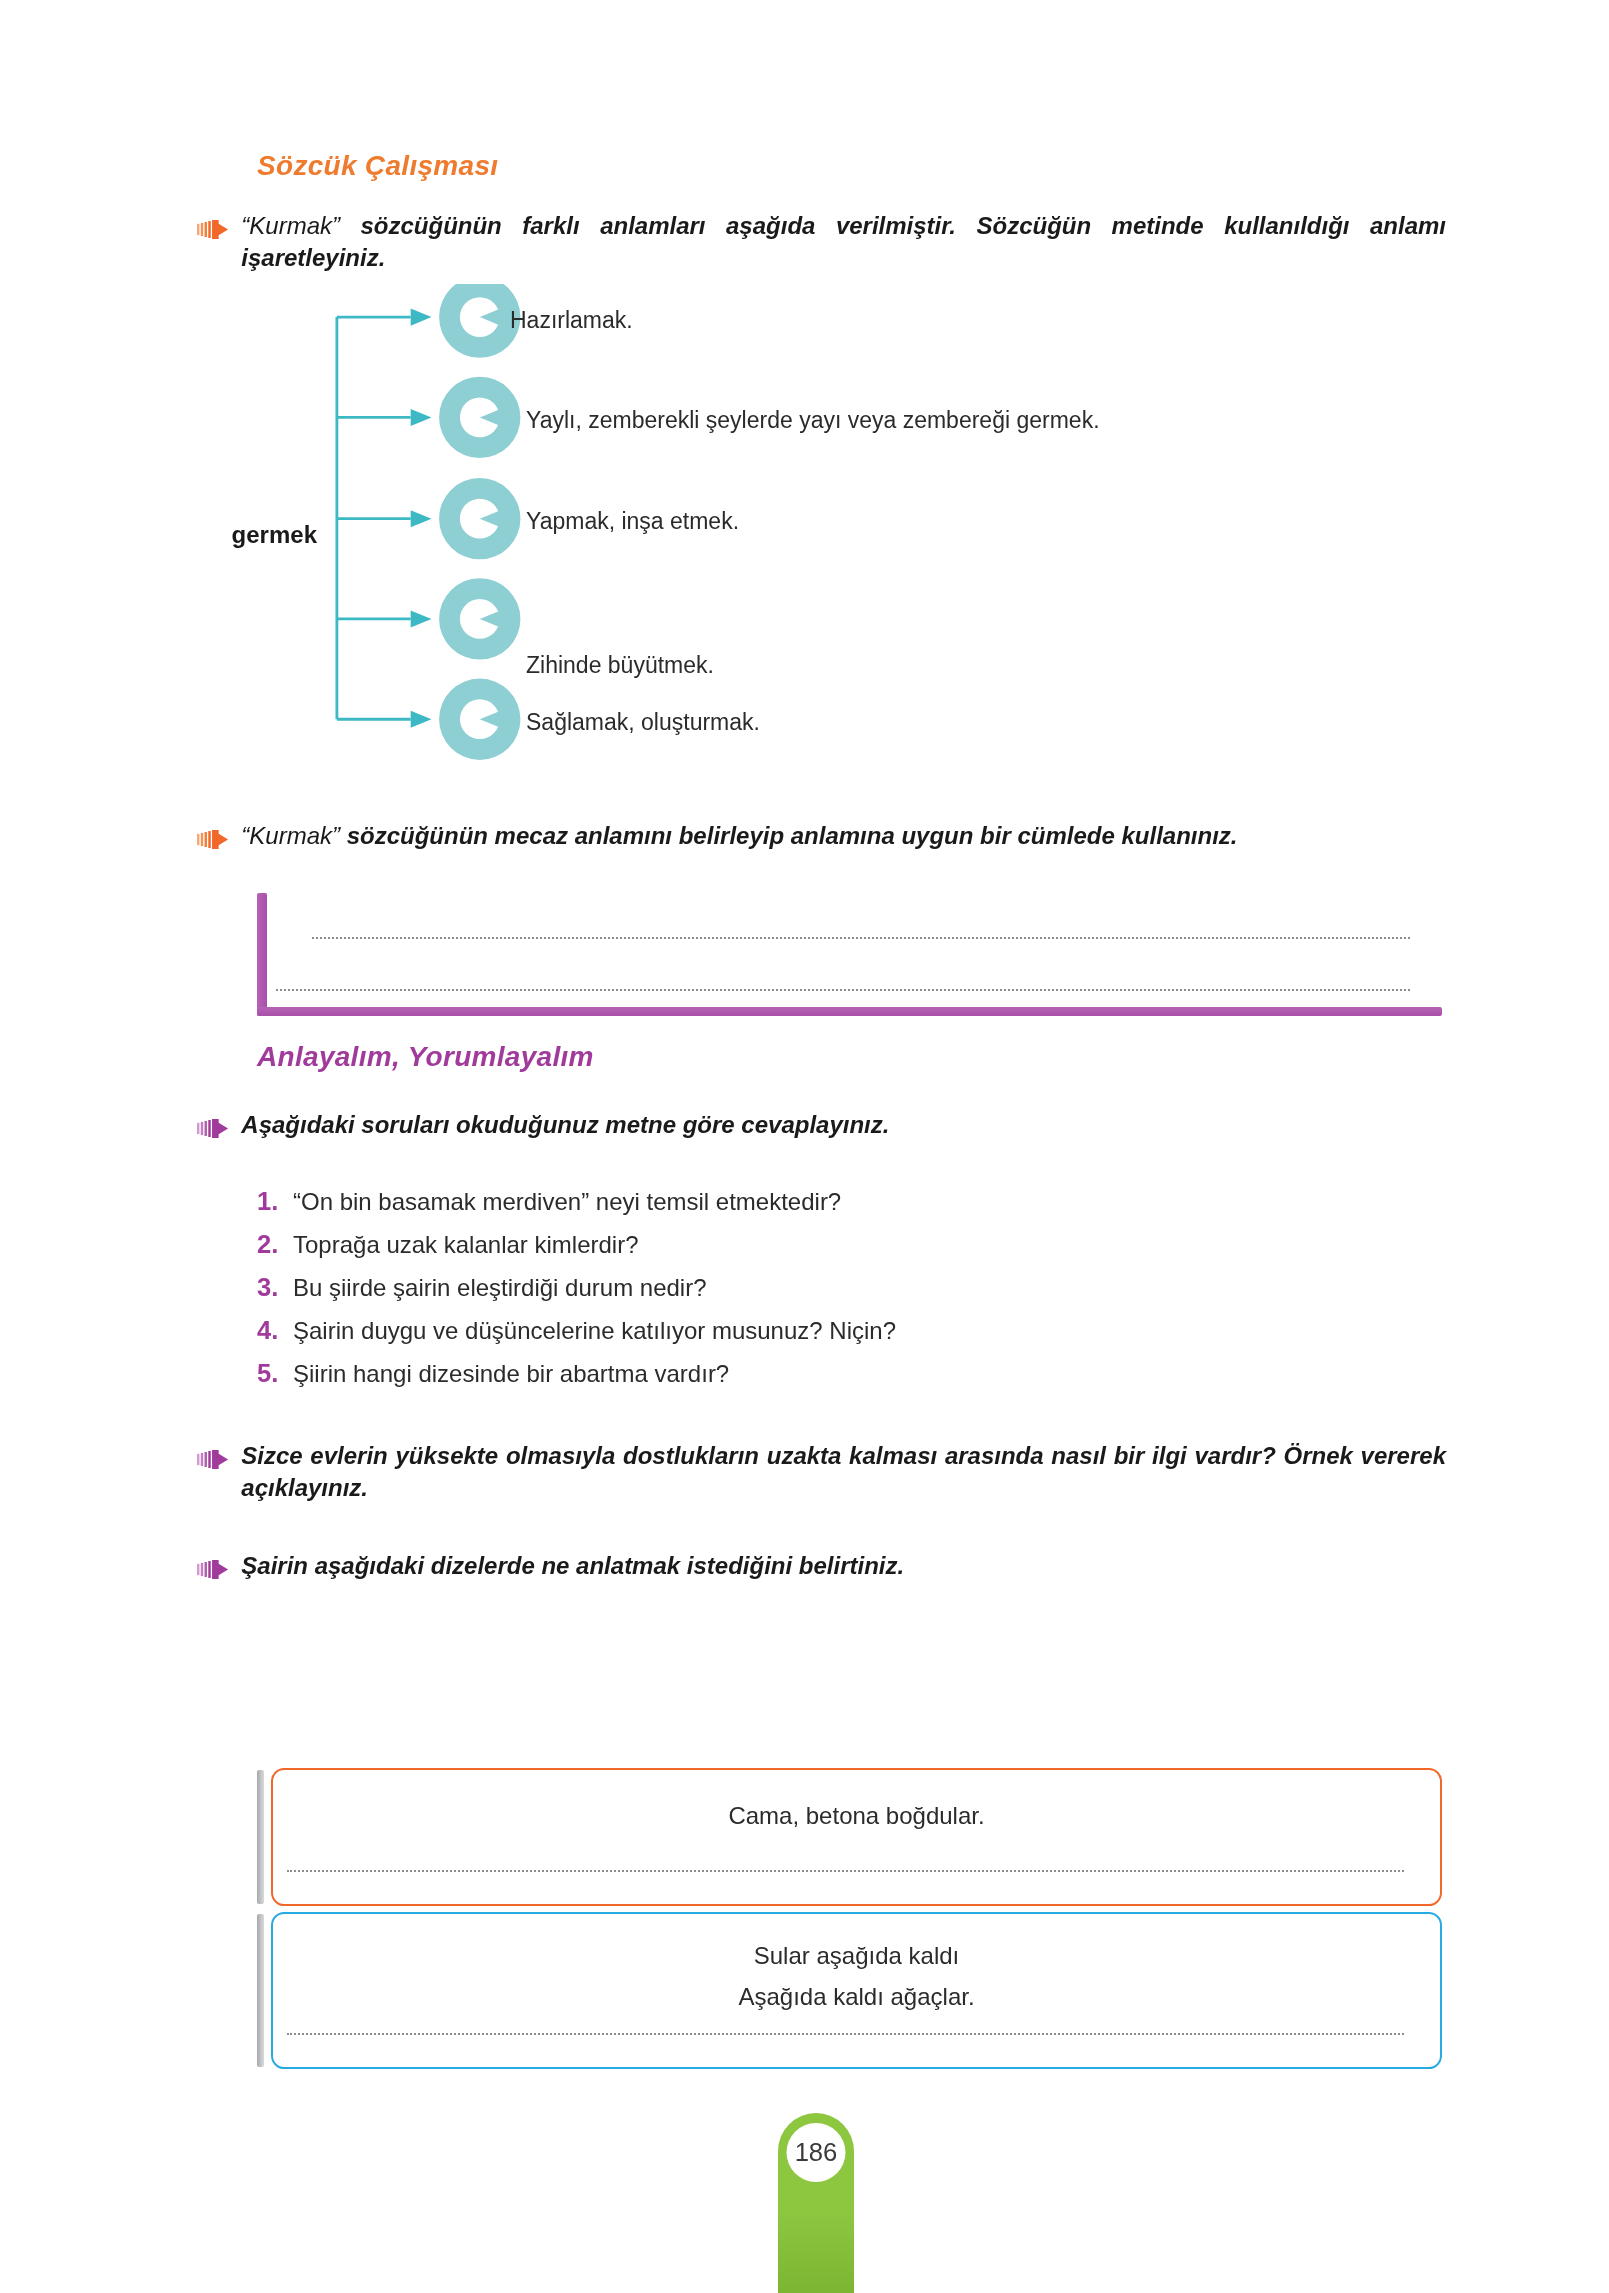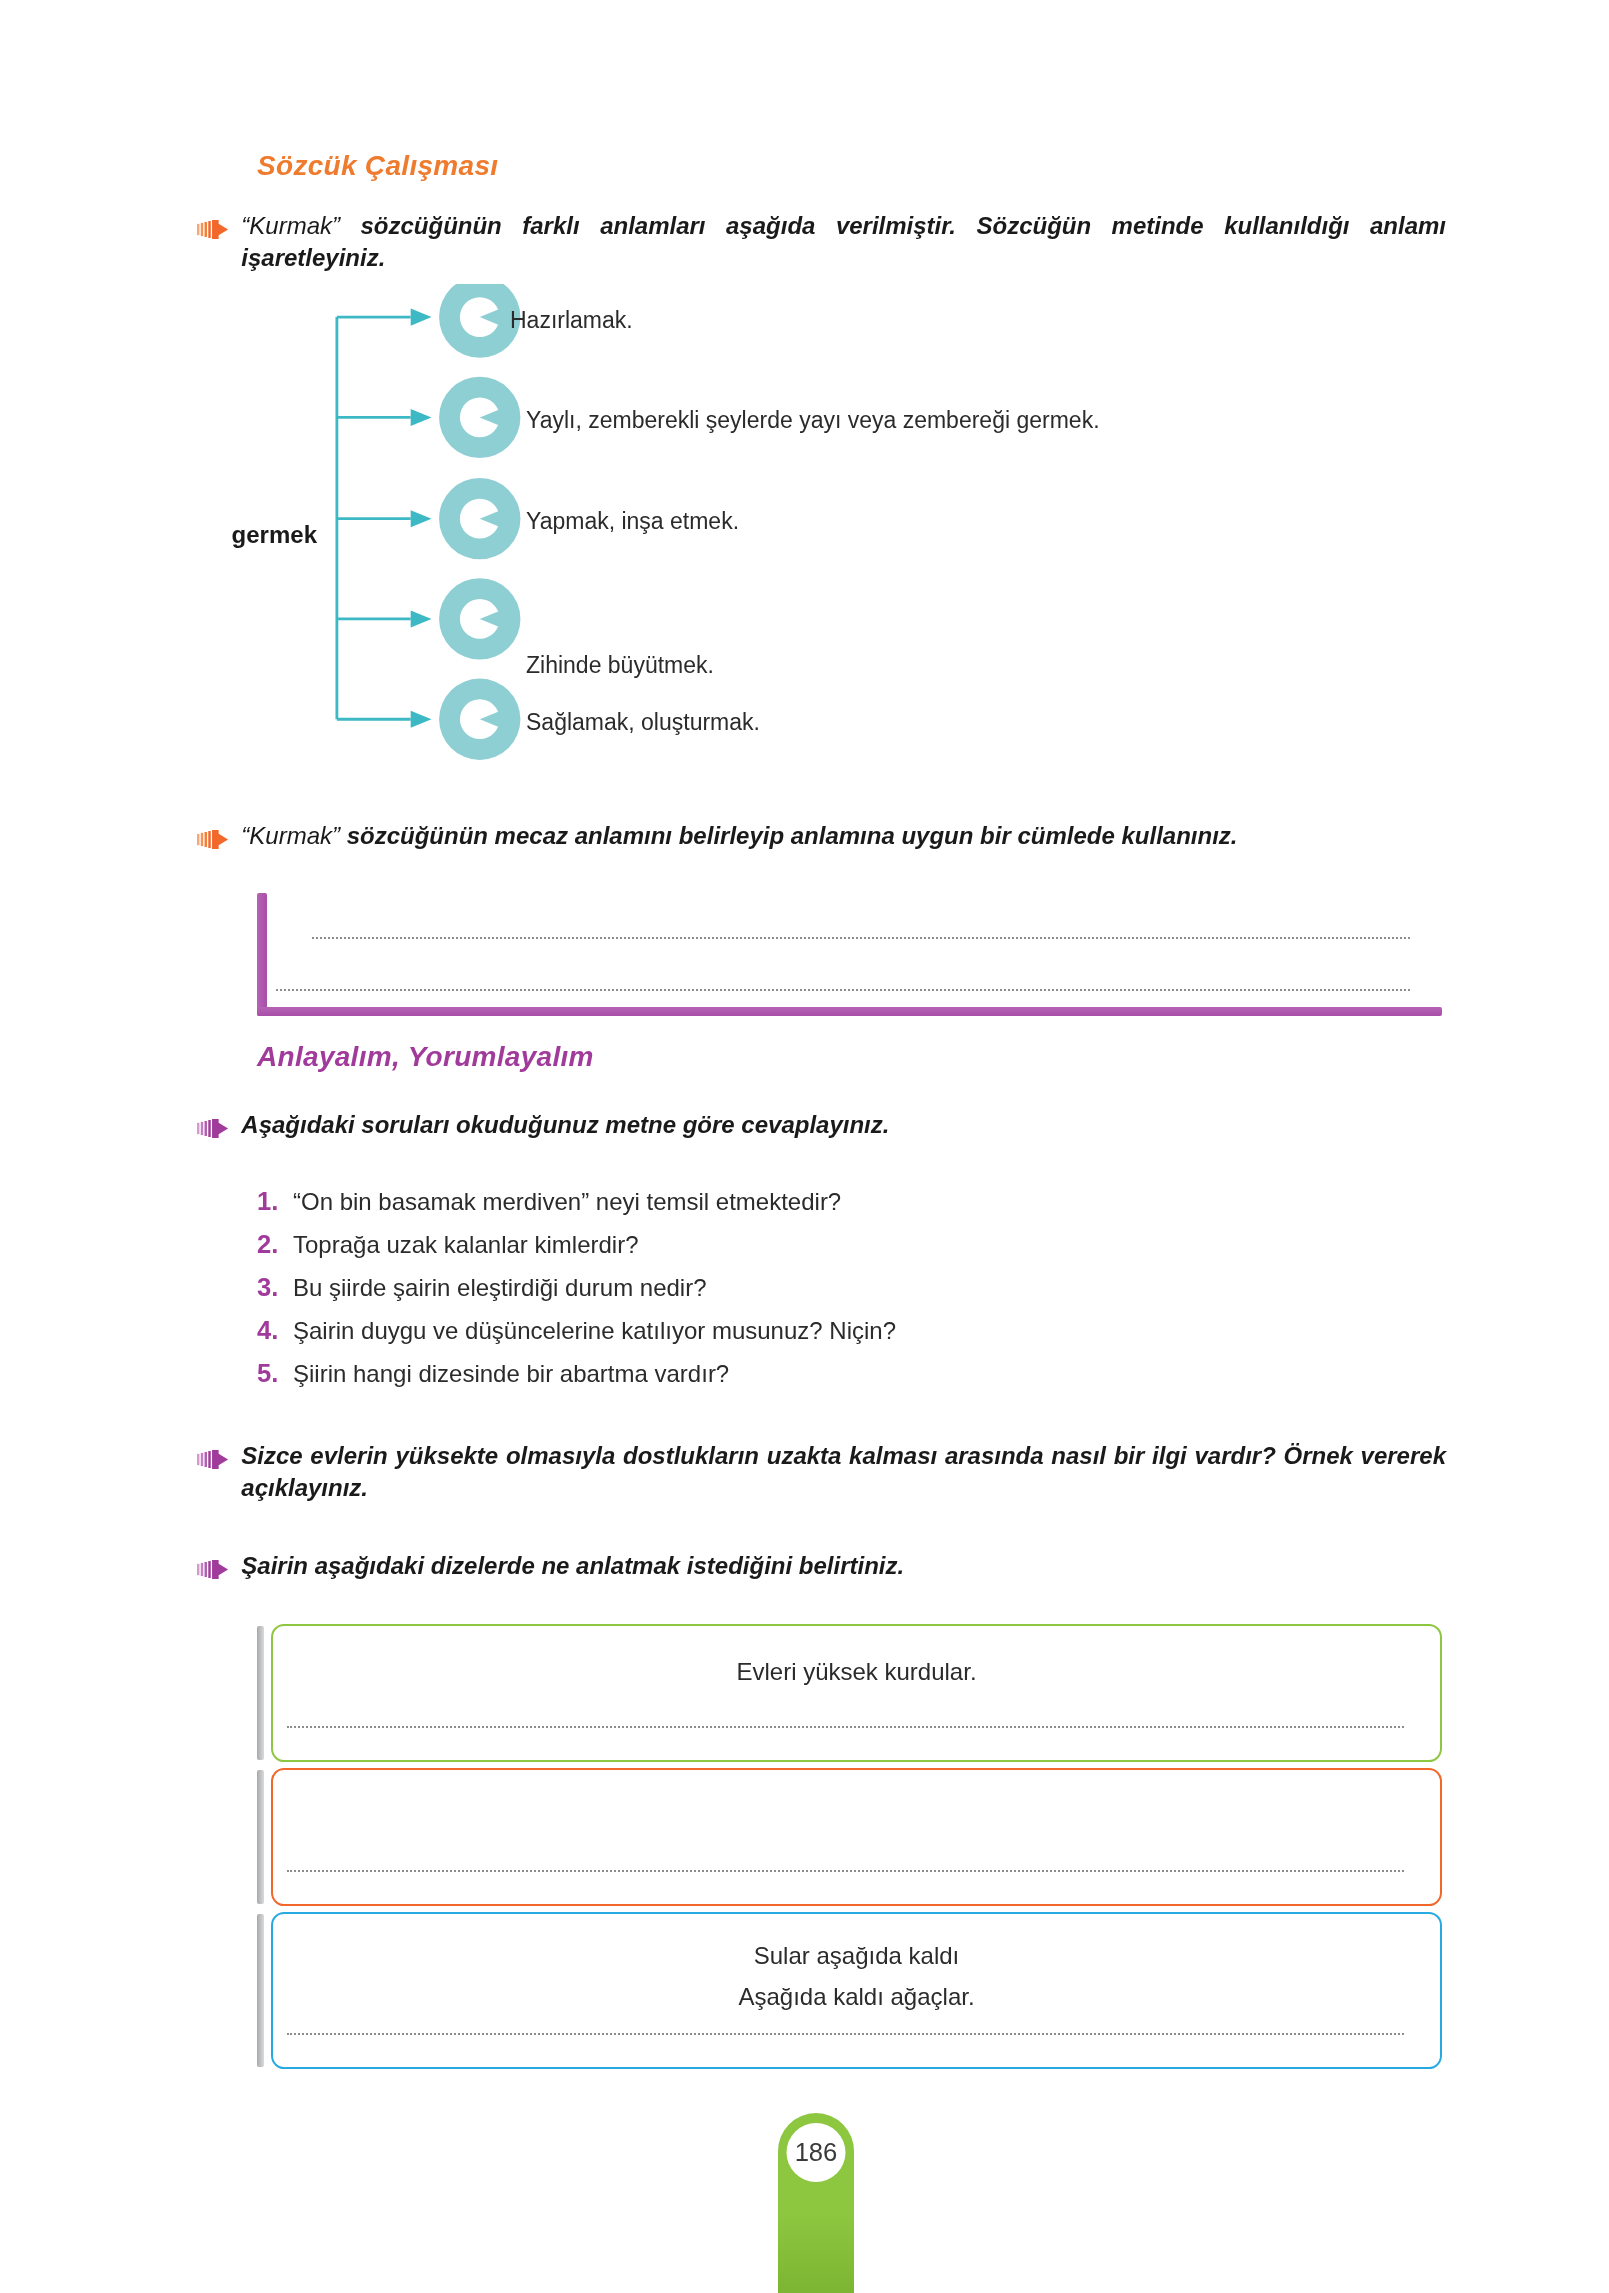--- a/index.html
+++ b/index.html
@@ -368,32 +368,27 @@
         <rect x="0" y="5" width="2.6" height="12" fill="#d49ad0"></rect>
         <rect x="4" y="4" width="2.6" height="14" fill="#c37ec0"></rect>
         <rect x="8" y="3" width="2.6" height="16" fill="#b25fb0"></rect>
         <rect x="12" y="2" width="2.6" height="18" fill="#a13b9b"></rect>
         <path d="M16 1 L16 21 L23 21 L23 17 L33 11 L23 5 L23 1 Z" fill="#a13b9b"></path>
       </svg>
     </span>
     <span class="bullet-text">Şairin aşağıdaki dizelerde ne anlatmak istediğini belirtiniz.</span>
   </div>
 
-  <div class="verse-box green" style="top:1624px; height:138px;">
+
+  <div class="verse-box orange" style="top:1768px; height:138px;">
     <div class="gray-tab"></div>
     <div class="frame"></div>
     <div class="verse-lines" style="top:34px;">
-      <div class="verse-line">Evleri yüksek kurdular.</div>
-    </div>
-    <div class="dotline" style="left:30px; top:102px; width:1117px;"></div>
-  </div>
-
-  <div class="verse-box orange" style="top:1768px; height:138px;">
-    <div class="gray-tab"></div>
-    <div class="frame"></div>
+      <div class="verse-line">Cama, betona boğdular.</div>
+    </div>
     <div class="dotline" style="left:30px; top:102px; width:1117px;"></div>
   </div>
 
   <div class="verse-box blue" style="top:1912px; height:157px;">
     <div class="gray-tab"></div>
     <div class="frame"></div>
     <div class="verse-lines" style="top:30px;">
       <div class="verse-line" style="margin-bottom:13.2px;">Sular aşağıda kaldı</div>
       <div class="verse-line">Aşağıda kaldı ağaçlar.</div>
     </div>

